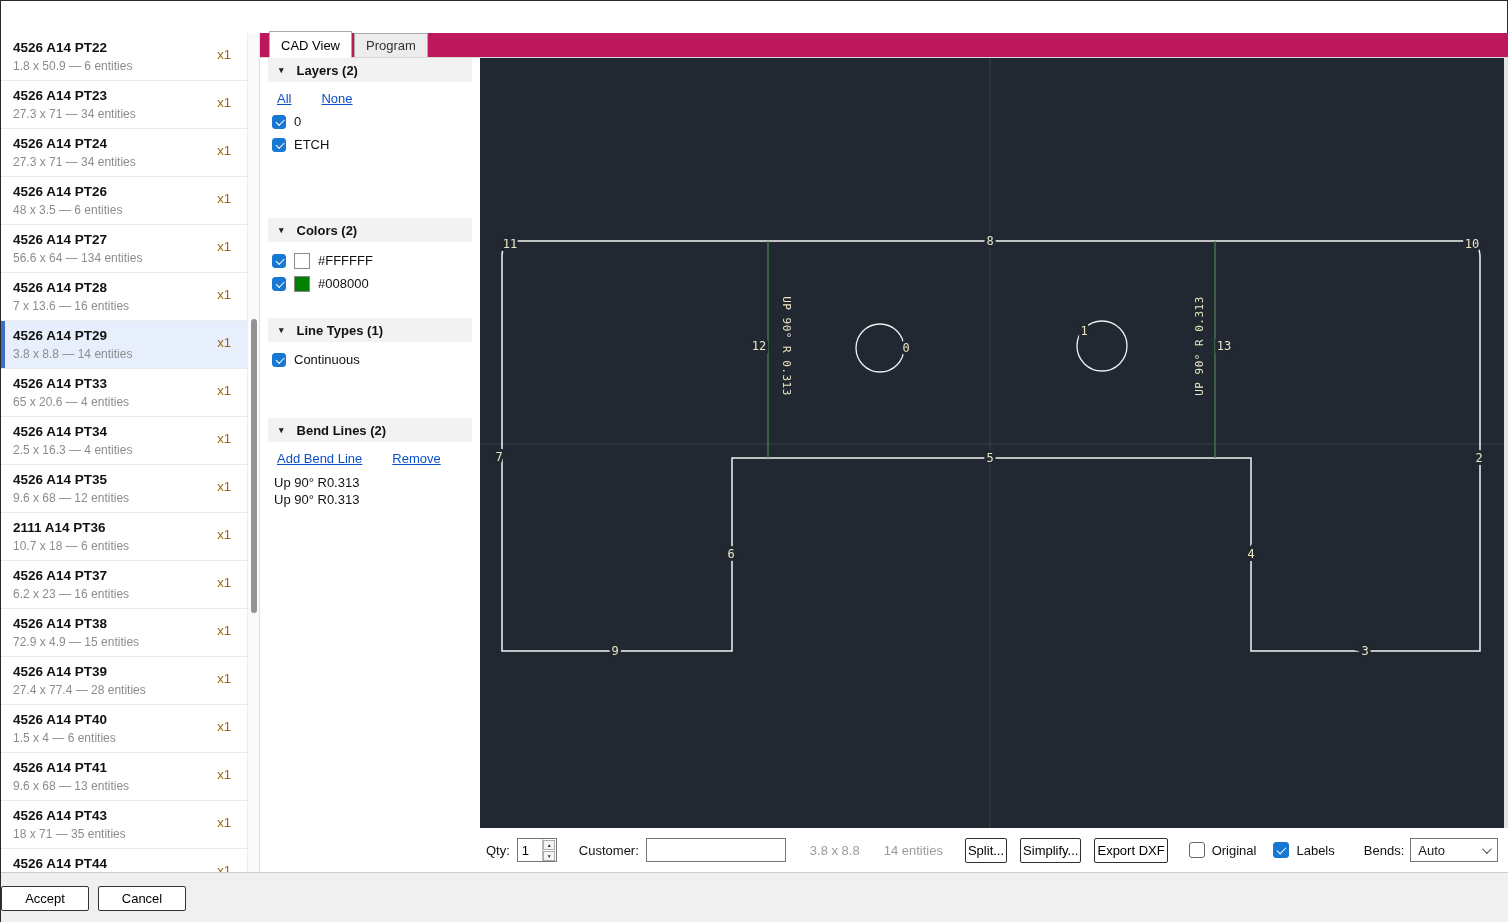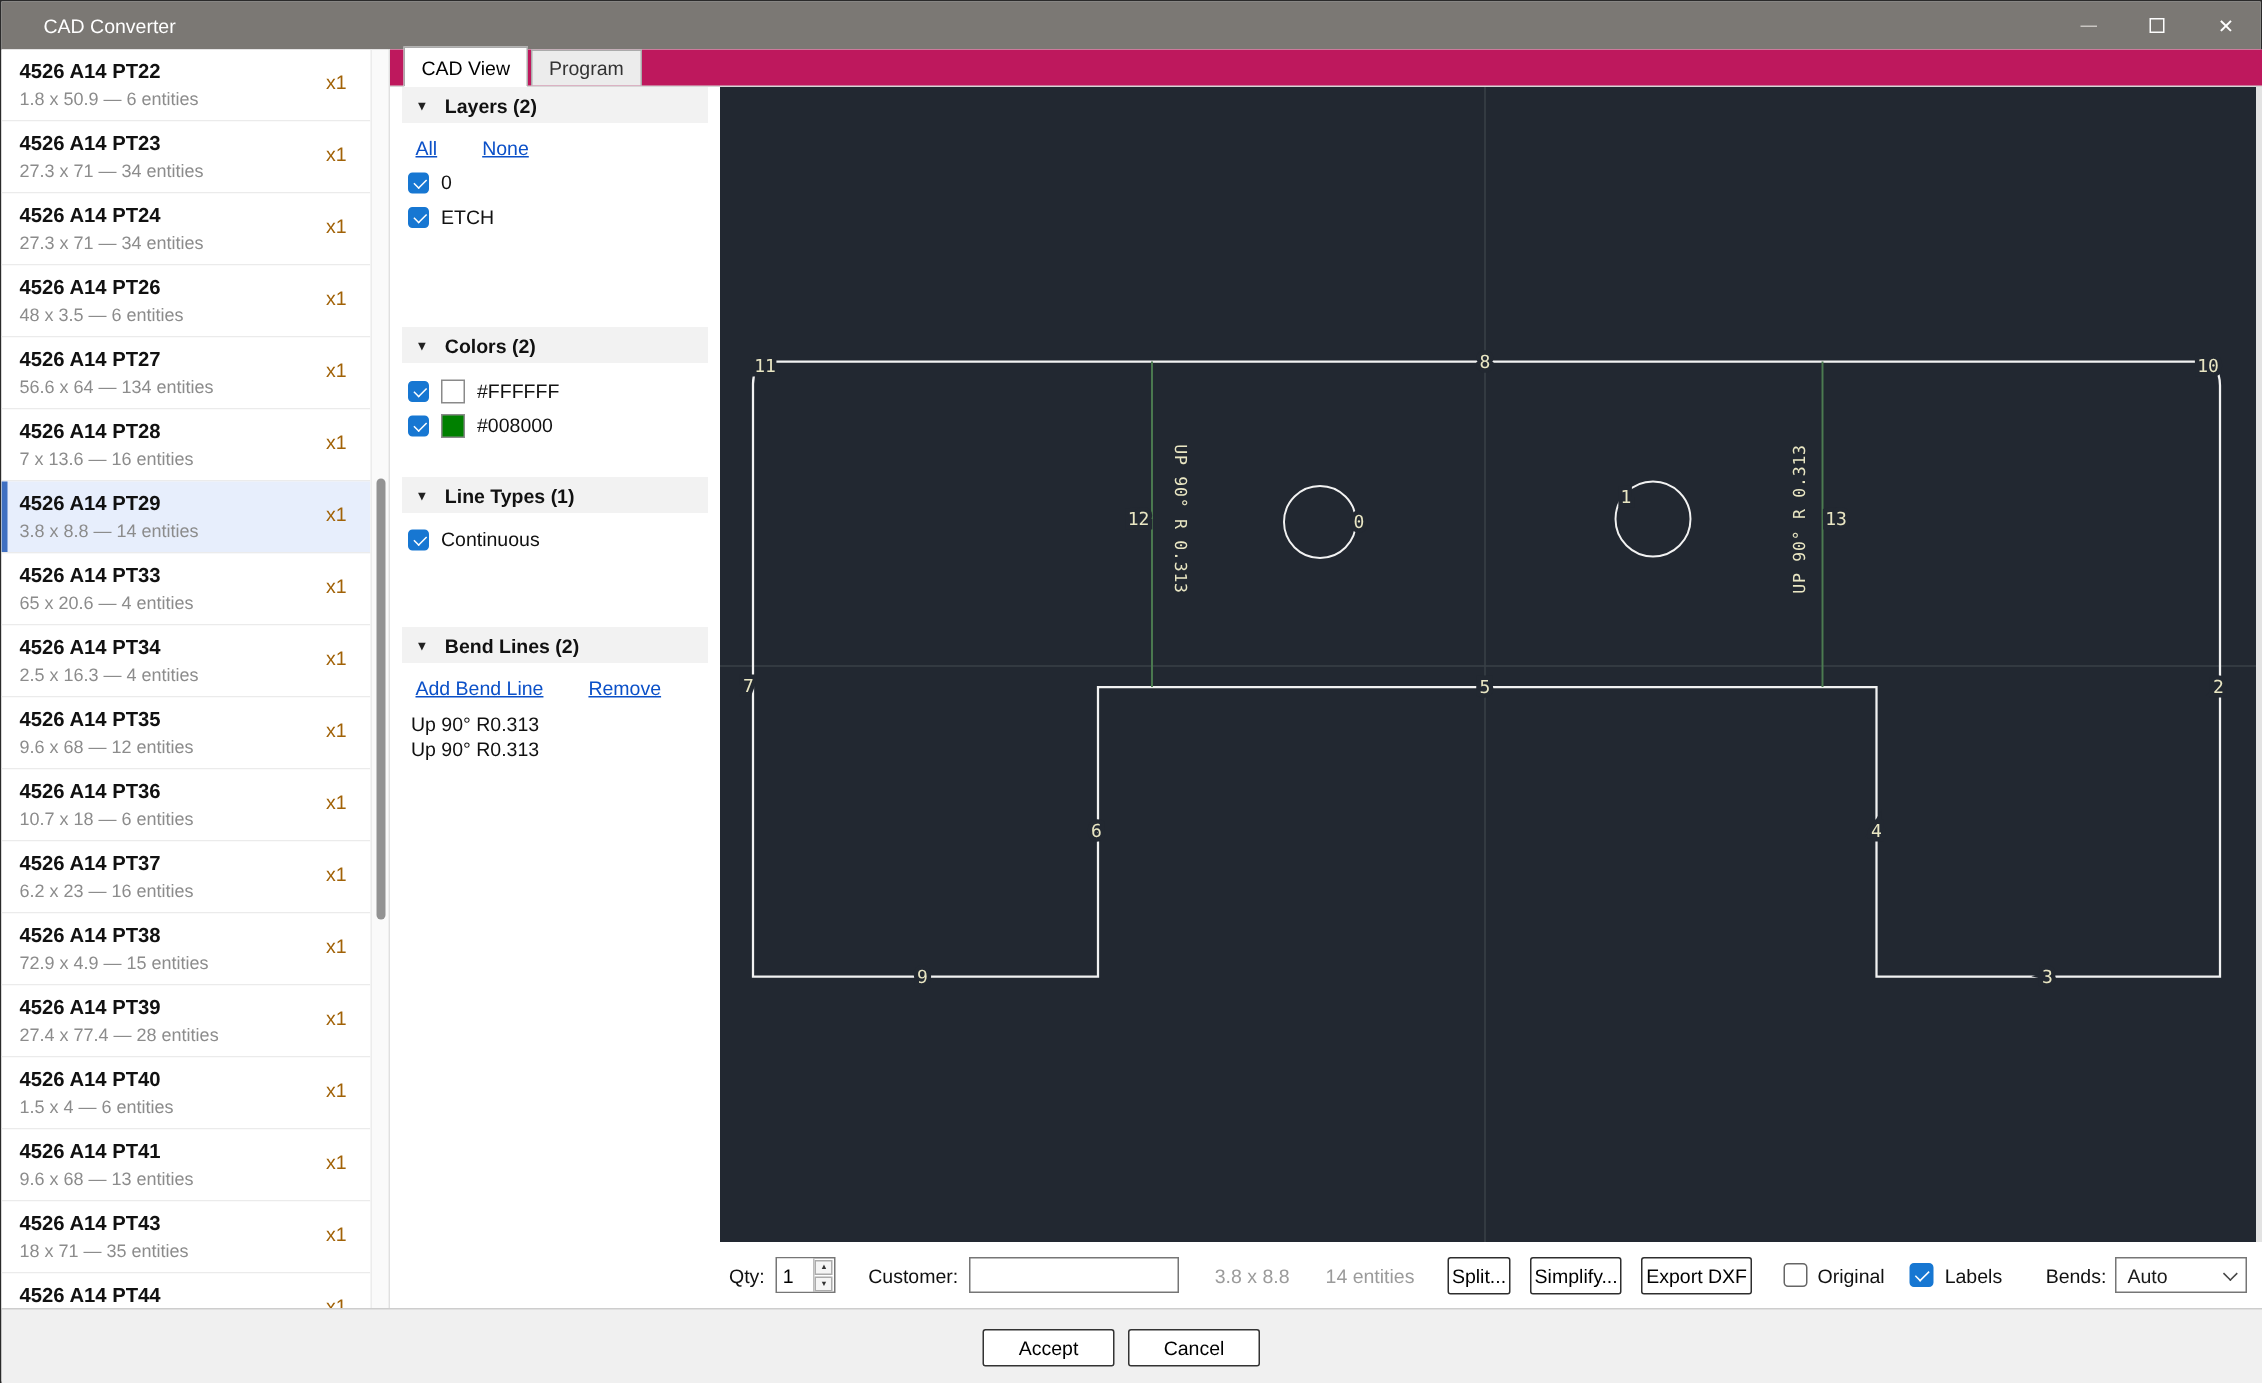--- a/index.html
+++ b/index.html
@@ -65,42 +65,28 @@
   .txtinput { width:140px; height:24px; border:1px solid #767676; background:#fff; margin-left:7px; font-size:13px; padding:0 4px; outline:none; font-family:"Liberation Sans",sans-serif; }
   .dimtext { color:#9b9b9b; font-size:13px; }
   .btn { background:#fff; border:1px solid #2e2e2e; border-radius:2px; font-size:13px; padding:4px 2px; font-family:"Liberation Sans",sans-serif; white-space:nowrap; }
   .cb-lg { width:16px; height:16px; border:1px solid #666; border-radius:3px; background:#fff; position:relative; flex:0 0 auto; }
   .cb-lg.checked { background:#1777d2; border-color:#1777d2; }
   .cb-lg.checked::after { content:""; position:absolute; left:3px; top:4px; width:8px; height:4px; border-left:1.8px solid #fff; border-bottom:1.8px solid #fff; transform:rotate(-45deg); }
   .selectbox { width:88px; height:24px; border:1px solid #767676; background:#fff; display:flex; align-items:center; padding-left:7px; position:relative; margin-left:6px; }
   .selectbox .chev { position:absolute; right:8px; top:8px; width:7px; height:7px; border-right:1.4px solid #444; border-bottom:1.4px solid #444; transform:rotate(45deg) translateY(-2px); }
 
   
-  .footer { position:absolute; left:0; top:871px; width:1508px; height:51px; background:#f0f0f0; border-top:1px solid #cdcdcd; display:flex; align-items:center; justify-content:center; gap:9px; padding-right:15px; }
+  .footer { position:absolute; left:0; top:871px; width:1508px; height:51px; background:#f0f0f0; border-top:1px solid #cdcdcd; display:flex; align-items:center; justify-content:flex-start; gap:9px; padding-right:15px; }
   .footer .btn { width:88px; height:25px; padding:0; border:1px solid #333; }
 </style>
 </head>
 <body>
 
 <div class="window">
 
-  <div class="titlebar">
-    <span class="title">CAD Converter</span>
-    <div class="winbtns">
-      <div class="winbtn">
-          <span class="dash"></span>
-        </div>
-      <div class="winbtn">
-          <span class="box"></span>
-        </div>
-      <div class="winbtn">
-          <span>✕</span>
-        </div>
-    </div>
-  </div>
 
   <div class="sidebar">
     <div class="parts-list">
     <div class="part-item">
       <div class="pt-title">4526 A14 PT22</div>
       <div class="pt-sub">1.8 x 50.9 — 6 entities</div>
       <div class="pt-qty">x1</div>
     </div>
 
     <div class="part-item">
@@ -151,21 +137,21 @@
       <div class="pt-qty">x1</div>
     </div>
 
     <div class="part-item">
       <div class="pt-title">4526 A14 PT35</div>
       <div class="pt-sub">9.6 x 68 — 12 entities</div>
       <div class="pt-qty">x1</div>
     </div>
 
     <div class="part-item">
-      <div class="pt-title">4526 A14 PT36</div>
+      <div class="pt-title">2111 A14 PT36</div>
       <div class="pt-sub">10.7 x 18 — 6 entities</div>
       <div class="pt-qty">x1</div>
     </div>
 
     <div class="part-item">
       <div class="pt-title">4526 A14 PT37</div>
       <div class="pt-sub">6.2 x 23 — 16 entities</div>
       <div class="pt-qty">x1</div>
     </div>
 

